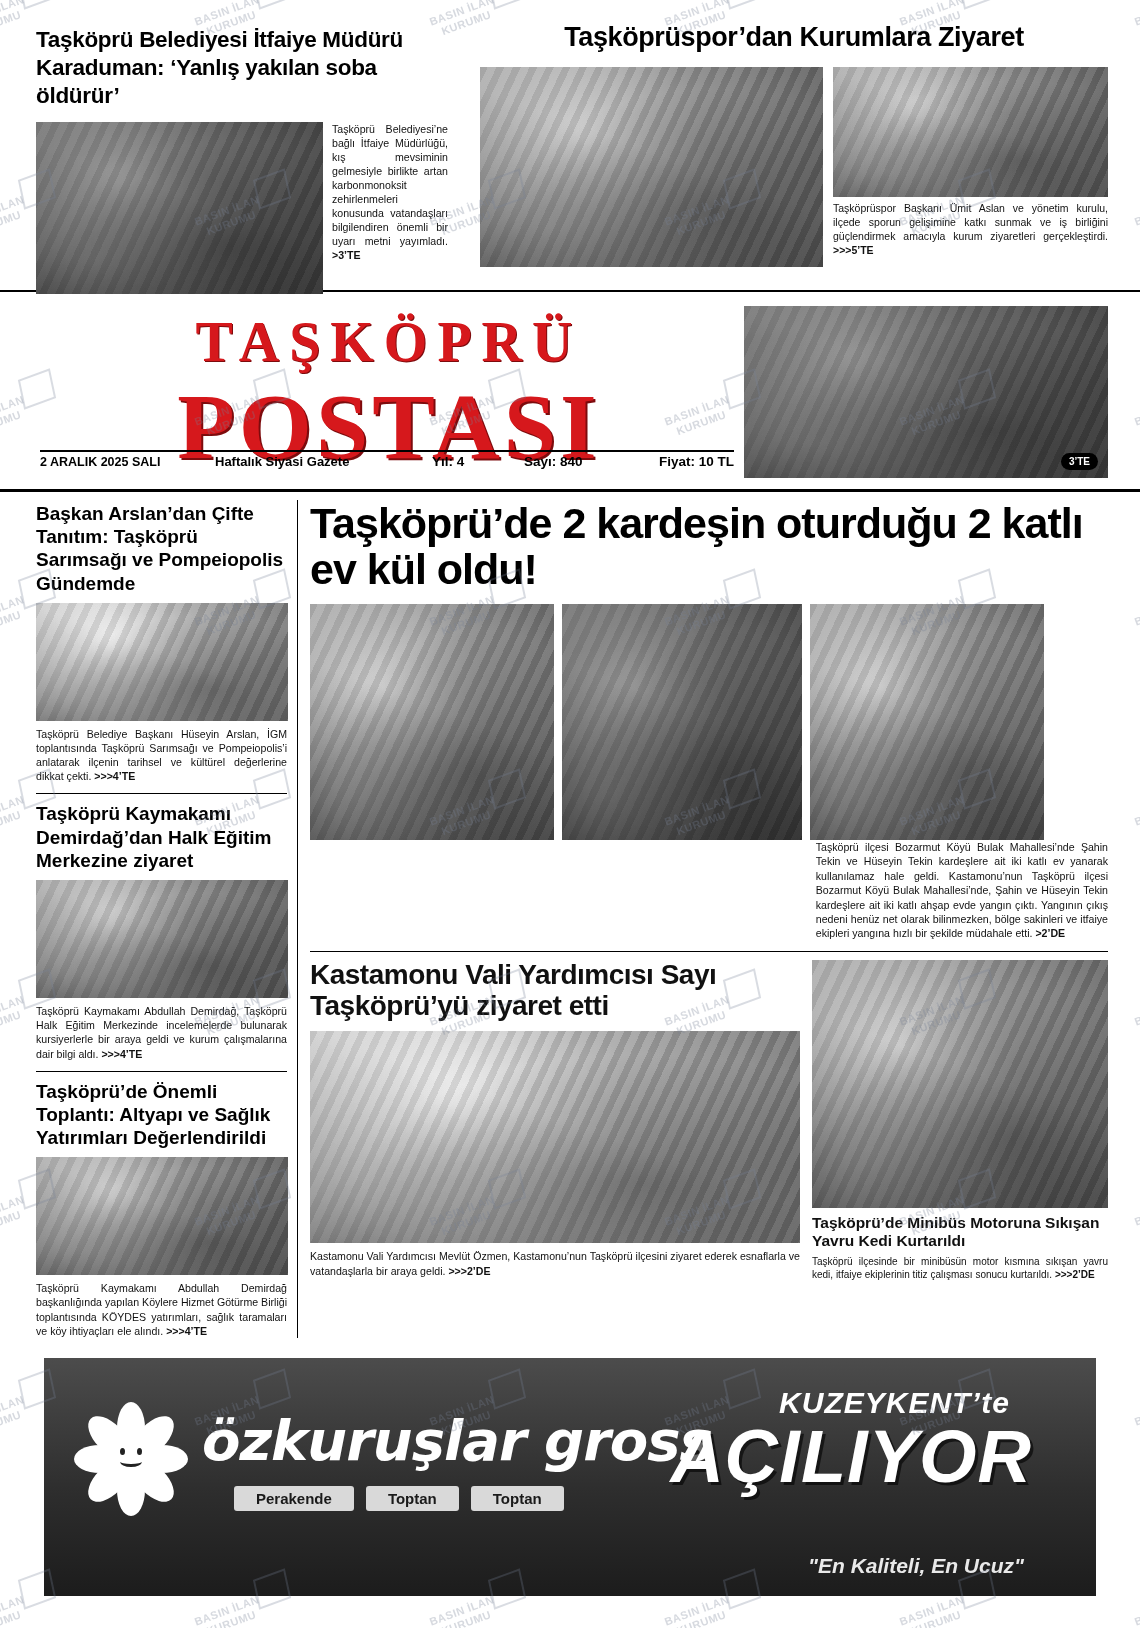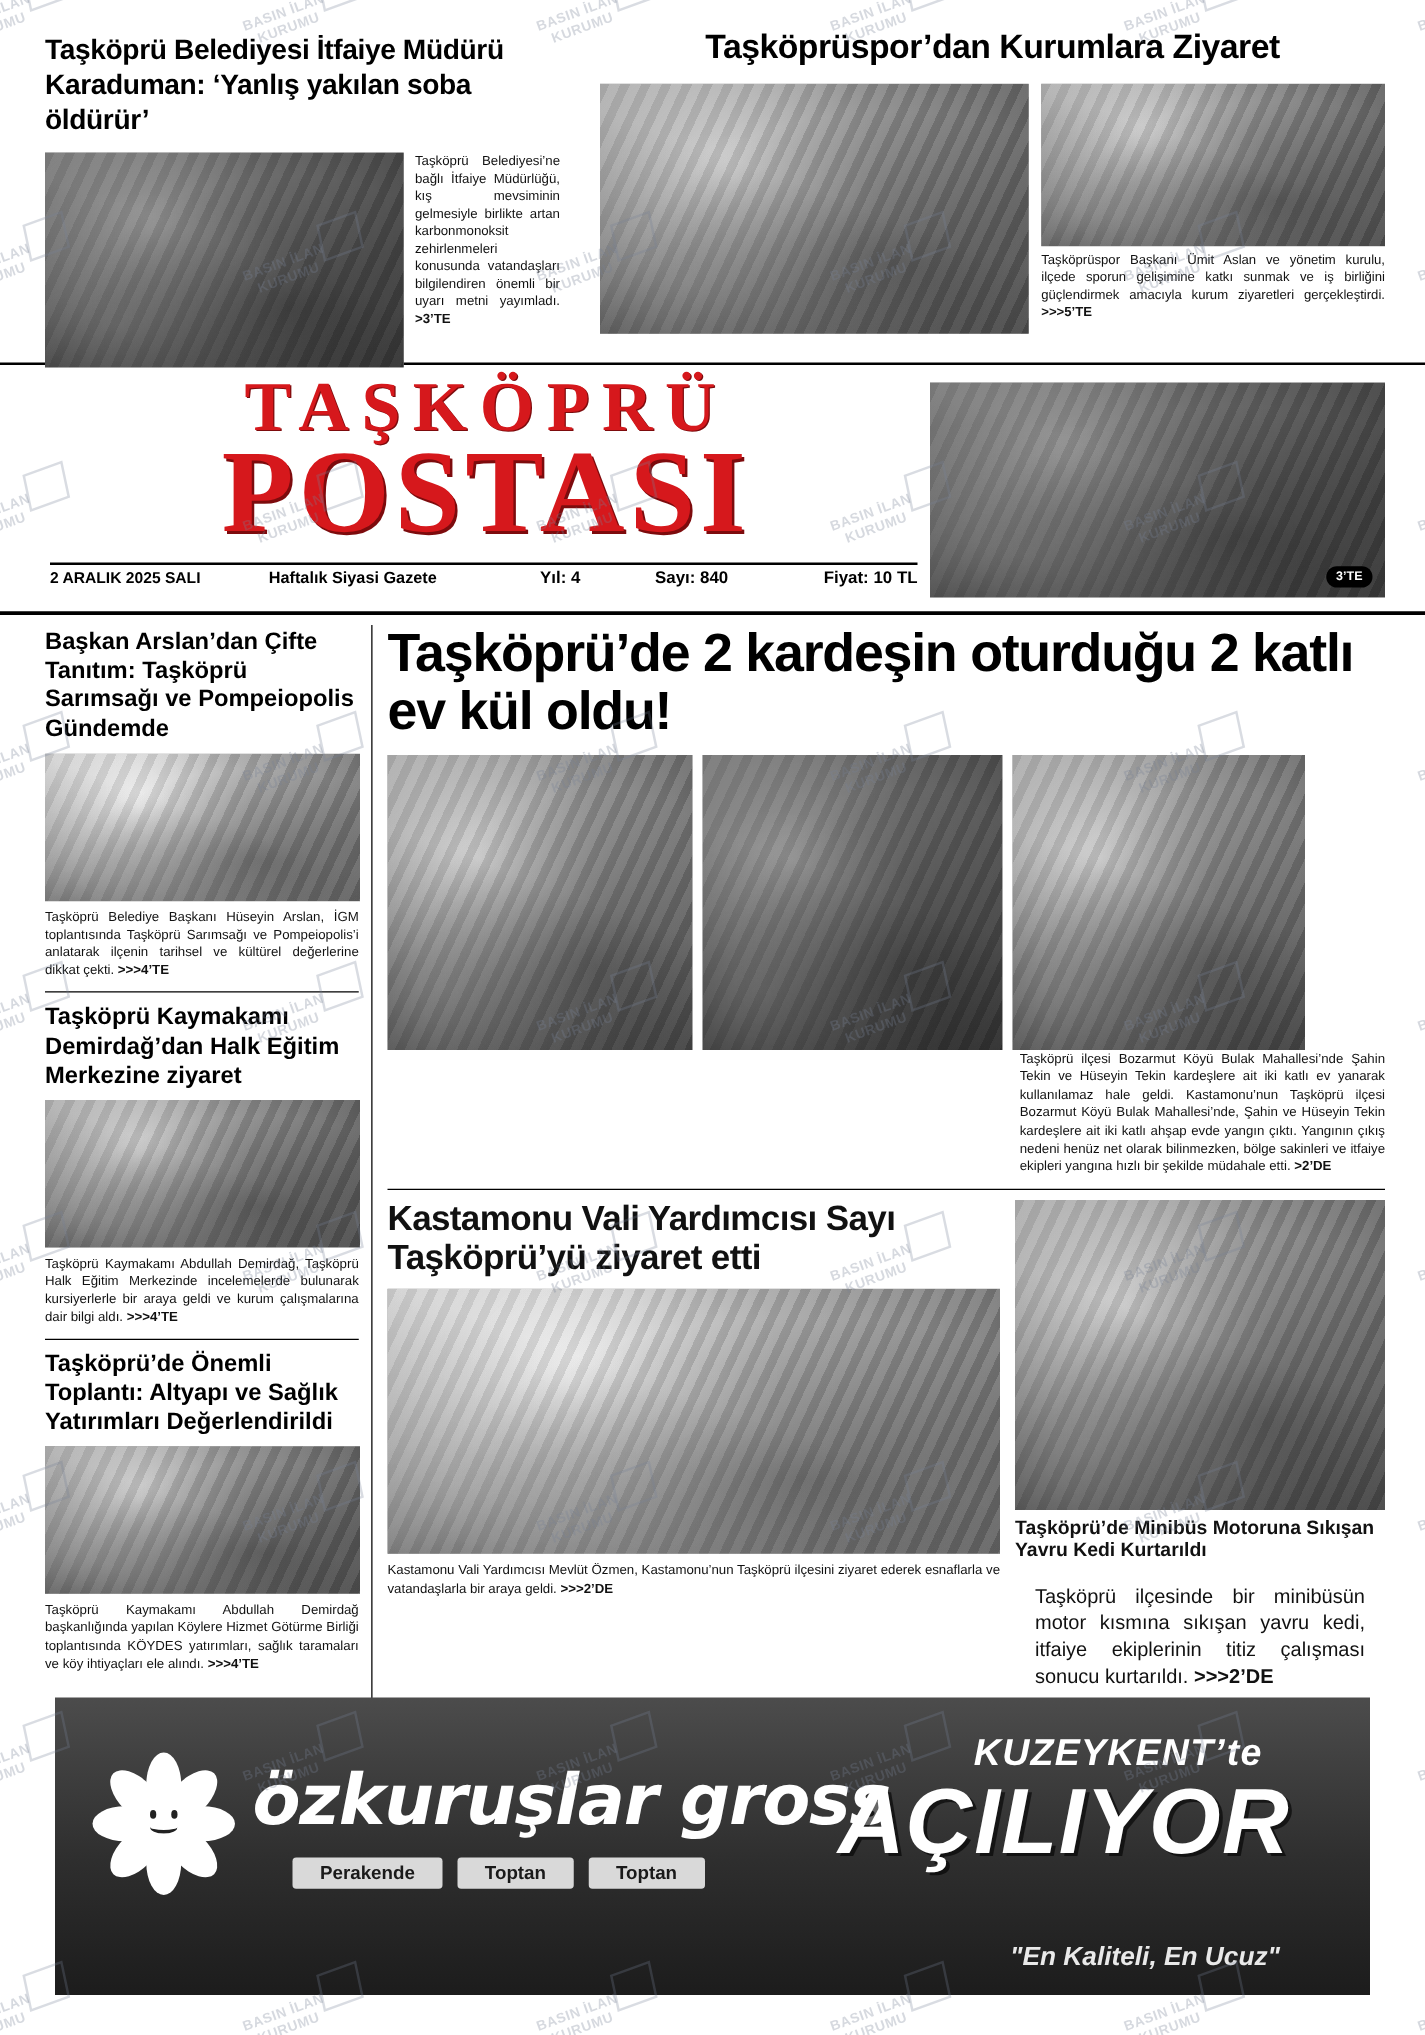--- a/index.html
+++ b/index.html
@@ -139,21 +139,21 @@
     left: 44px; top: 6px; width: 690px;
   }
   .mh-line1 {
     font-family: "Liberation Serif", serif;
     font-weight: 700;
     font-size: 56px;
     letter-spacing: 10px;
     color: #d6181c;
     line-height: 1;
     text-align: center;
-    margin: 0;
+    margin: 16px;
     text-shadow: 1px 1px 0 #7d0b0d;
   }
   .mh-line2 {
     font-family: "Liberation Serif", serif;
     font-weight: 700;
     font-size: 94px;
     letter-spacing: 4px;
     color: #d6181c;
     line-height: .95;
     text-align: center;
@@ -263,21 +263,21 @@
   .row2 { display: flex; gap: 10px; }
   .row2 .bigphoto { width: 490px; height: 212px; }
   .row2 .rcol { width: 296px; }
   .row2 .rcol .photo { width: 296px; height: 248px; }
   .row2 .rcol h4 {
     margin: 6px 0 4px 0;
     font-size: 15.5px;
     font-weight: 700;
     line-height: 1.2;
   }
-  .row2 .rcol p { margin: 16px; font-size: 16px; line-height: 1.34; text-align: justify; }
+  .row2 .rcol p { margin: 0; font-size: 10px; line-height: 1.34; text-align: justify; }
   .cap-under {
     margin: 6px 0 0 0;
     font-size: 10.6px;
     line-height: 1.34;
     text-align: justify;
     width: 490px;
   }
 
   
   .ad {

